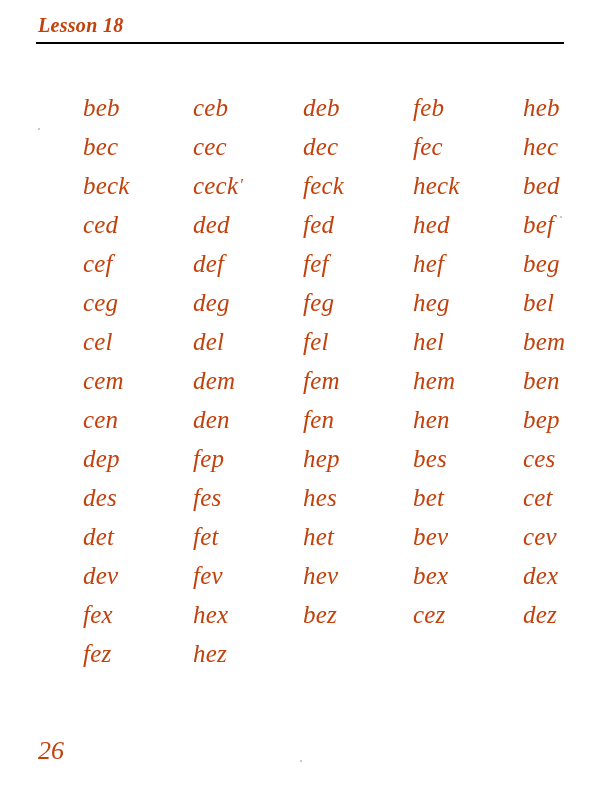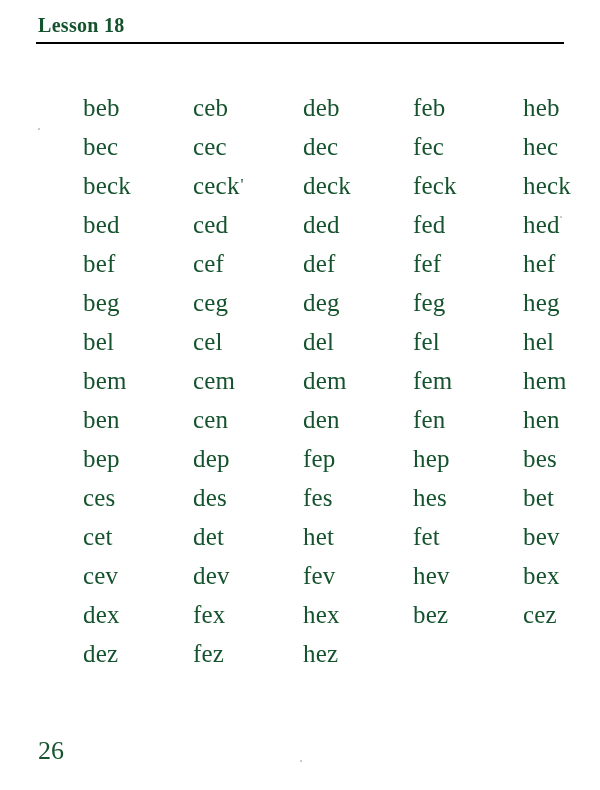--- a/index.html
+++ b/index.html
@@ -6,22 +6,23 @@
     margin: 0;
     padding: 0;
     background: #ffffff;
   }
   .page {
     position: relative;
     width: 600px;
     height: 790px;
     background: #ffffff;
     font-family: "Liberation Serif", serif;
-    color: #14532d;
+    color: #c2410c;
     overflow: hidden;
+    font-style: italic;
   }
   .lesson-header {
     position: absolute;
     left: 36px;
     top: 14px;
     width: 528px;
   }
   .lesson-title {
     font-family: "Liberation Serif", serif;
     font-weight: bold;
@@ -90,21 +91,20 @@
       <div class="word">deb</div>
       <div class="word">feb</div>
       <div class="word">heb</div>
       <div class="word">bec</div>
       <div class="word">cec</div>
       <div class="word">dec</div>
       <div class="word">fec</div>
       <div class="word">hec</div>
       <div class="word">beck</div>
       <div class="word marked">ceck</div>
-      <div class="word">deck</div>
       <div class="word">feck</div>
       <div class="word">heck</div>
       <div class="word">bed</div>
       <div class="word">ced</div>
       <div class="word">ded</div>
       <div class="word">fed</div>
       <div class="word">hed</div>
       <div class="word">bef</div>
       <div class="word">cef</div>
       <div class="word">def</div>
@@ -135,22 +135,22 @@
       <div class="word">fep</div>
       <div class="word">hep</div>
       <div class="word">bes</div>
       <div class="word">ces</div>
       <div class="word">des</div>
       <div class="word">fes</div>
       <div class="word">hes</div>
       <div class="word">bet</div>
       <div class="word">cet</div>
       <div class="word">det</div>
+      <div class="word">fet</div>
       <div class="word">het</div>
-      <div class="word">fet</div>
       <div class="word">bev</div>
       <div class="word">cev</div>
       <div class="word">dev</div>
       <div class="word">fev</div>
       <div class="word">hev</div>
       <div class="word">bex</div>
       <div class="word">dex</div>
       <div class="word">fex</div>
       <div class="word">hex</div>
       <div class="word">bez</div>

